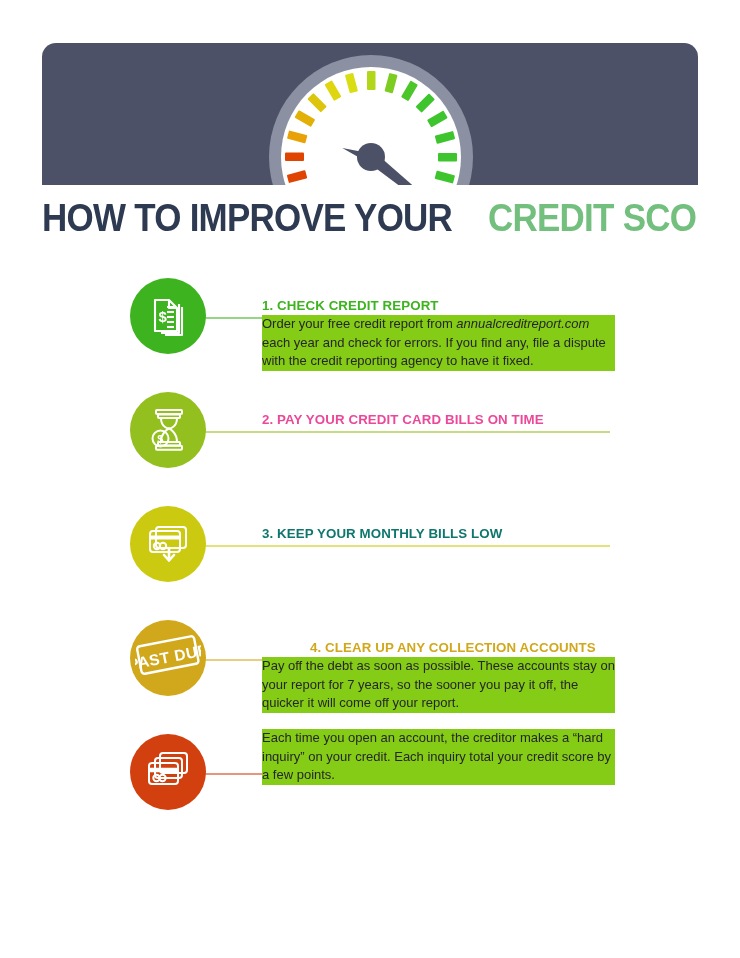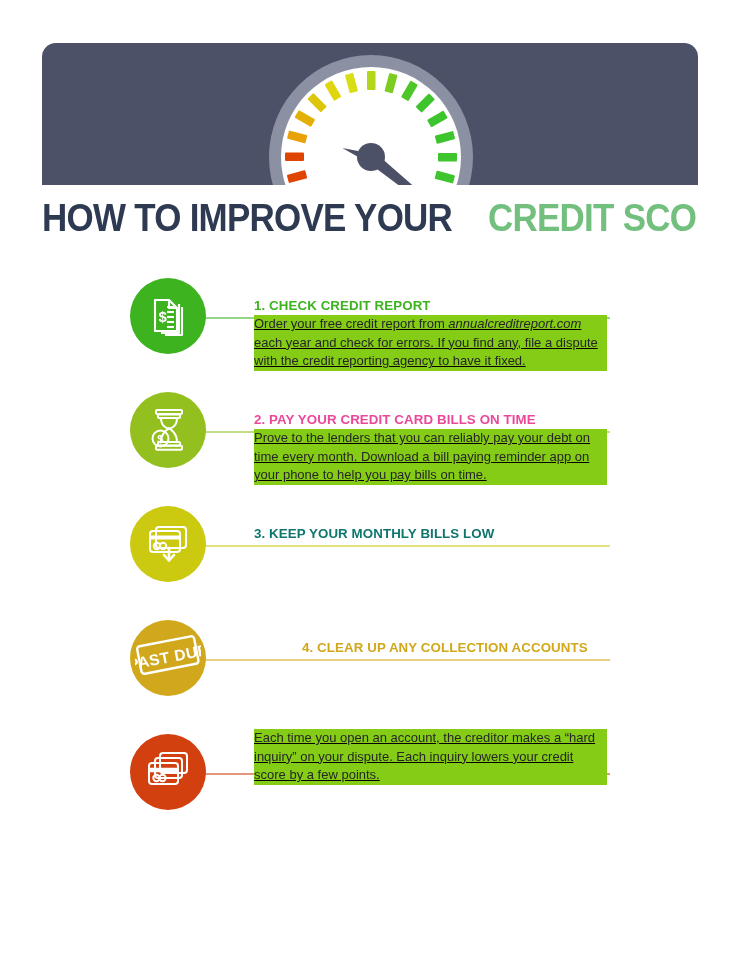--- a/index.html
+++ b/index.html
@@ -75,24 +75,23 @@
     top: 6px;
     width: 76px;
     height: 76px;
     border-radius: 50%;
     display: flex;
     align-items: center;
     justify-content: center;
   }
   .step-body {
     position: absolute;
-    left: 254px;
+    left: 262px;
     top: 0px;
     width: 353px;
-    text-decoration: underline;
   }
   .step-rule {
     position: absolute;
     left: 197px;
     top: 45px;
     width: 413px;
     height: 2px;
     opacity: 0.55;
   }
   .step-heading {
@@ -201,21 +200,20 @@
           <path d="M16 37 C16 27 24 23.5 24 23.5 C24 23.5 32 27 32 37" stroke-linejoin="round"></path>
           <rect x="13" y="37" width="22" height="3.5" rx="1"></rect>
           <rect x="11" y="40.8" width="26" height="4" rx="1"></rect>
           <circle cx="15.5" cy="33.5" r="8"></circle>
           <text x="12.3" y="38" font-family="Liberation Sans, sans-serif" font-size="11" font-weight="bold" fill="#ffffff" stroke="none">$</text>
         </svg>
       </span>
     </div>
     <div class="step-body">
       <div class="step-heading" style="color:#ec4899;">2. PAY YOUR CREDIT CARD BILLS ON TIME</div>
-      <div class="step-text">Prove to the lenders that you can reliably pay your debt on time every month. Download a bill paying reminder app on your phone to help you pay bills on time.</div>
     </div>
   </div>
 
   <div class="step">
     <div class="step-rule" style="background:#cbca10;"></div>
     <div class="step-circle" style="background:#cbca10;">
       <span>
         <svg width="46" height="46" viewBox="0 0 46 46" fill="none" stroke="#ffffff" stroke-width="2" xmlns="http://www.w3.org/2000/svg">
           <rect x="11" y="8" width="30" height="21" rx="3"></rect>
           <rect x="5" y="12" width="30" height="21" rx="3" fill="none"></rect>
@@ -241,35 +239,36 @@
         <svg width="66" height="46" viewBox="0 0 66 46" fill="none" xmlns="http://www.w3.org/2000/svg">
           <g transform="rotate(-11 33 23)">
             <rect x="4" y="8" width="58" height="28" rx="3" fill="none" stroke="#ffffff" stroke-width="2.4"></rect>
             <text x="33" y="29.5" text-anchor="middle" font-family="Liberation Sans, sans-serif" font-size="15.5" font-weight="bold" fill="#ffffff" letter-spacing="0.5">PAST DUE</text>
           </g>
         </svg>
       </span>
     </div>
     <div class="step-body">
       <div class="step-heading" style="color:#d1a81b;margin-left:48px;">4. CLEAR UP ANY COLLECTION ACCOUNTS</div>
+      <div class="step-text">Pay off the debt as soon as possible. These accounts stay on your report for 7 years, so the sooner you pay it off, the quicker it will come off your report.</div>
     </div>
   </div>
 
   <div class="step">
     <div class="step-rule" style="background:#d2400f;"></div>
     <div class="step-circle" style="background:#d2400f;">
       <span>
         <svg width="46" height="46" viewBox="0 0 46 46" fill="none" stroke="#ffffff" stroke-width="2" xmlns="http://www.w3.org/2000/svg">
           <rect x="15" y="6" width="27" height="20" rx="3"></rect>
           <rect x="10" y="11" width="27" height="20" rx="3"></rect>
           <rect x="4" y="16" width="29" height="21" rx="3"></rect>
           <line x1="4" y1="23" x2="33" y2="23" stroke-width="4.5"></line>
           <circle cx="11.5" cy="31" r="3.2"></circle>
           <circle cx="17.5" cy="31" r="3.2"></circle>
         </svg>
       </span>
     </div>
     <div class="step-body">
-      <div class="step-text">Each time you open an account, the creditor makes a “hard inquiry” on your dispute. Each inquiry lowers your credit score by a few points.</div>
+      <div class="step-text">Each time you open an account, the creditor makes a “hard inquiry” on your credit. Each inquiry total your credit score by a few points.</div>
     </div>
   </div>
 
 </div>
 
 </body></html>

